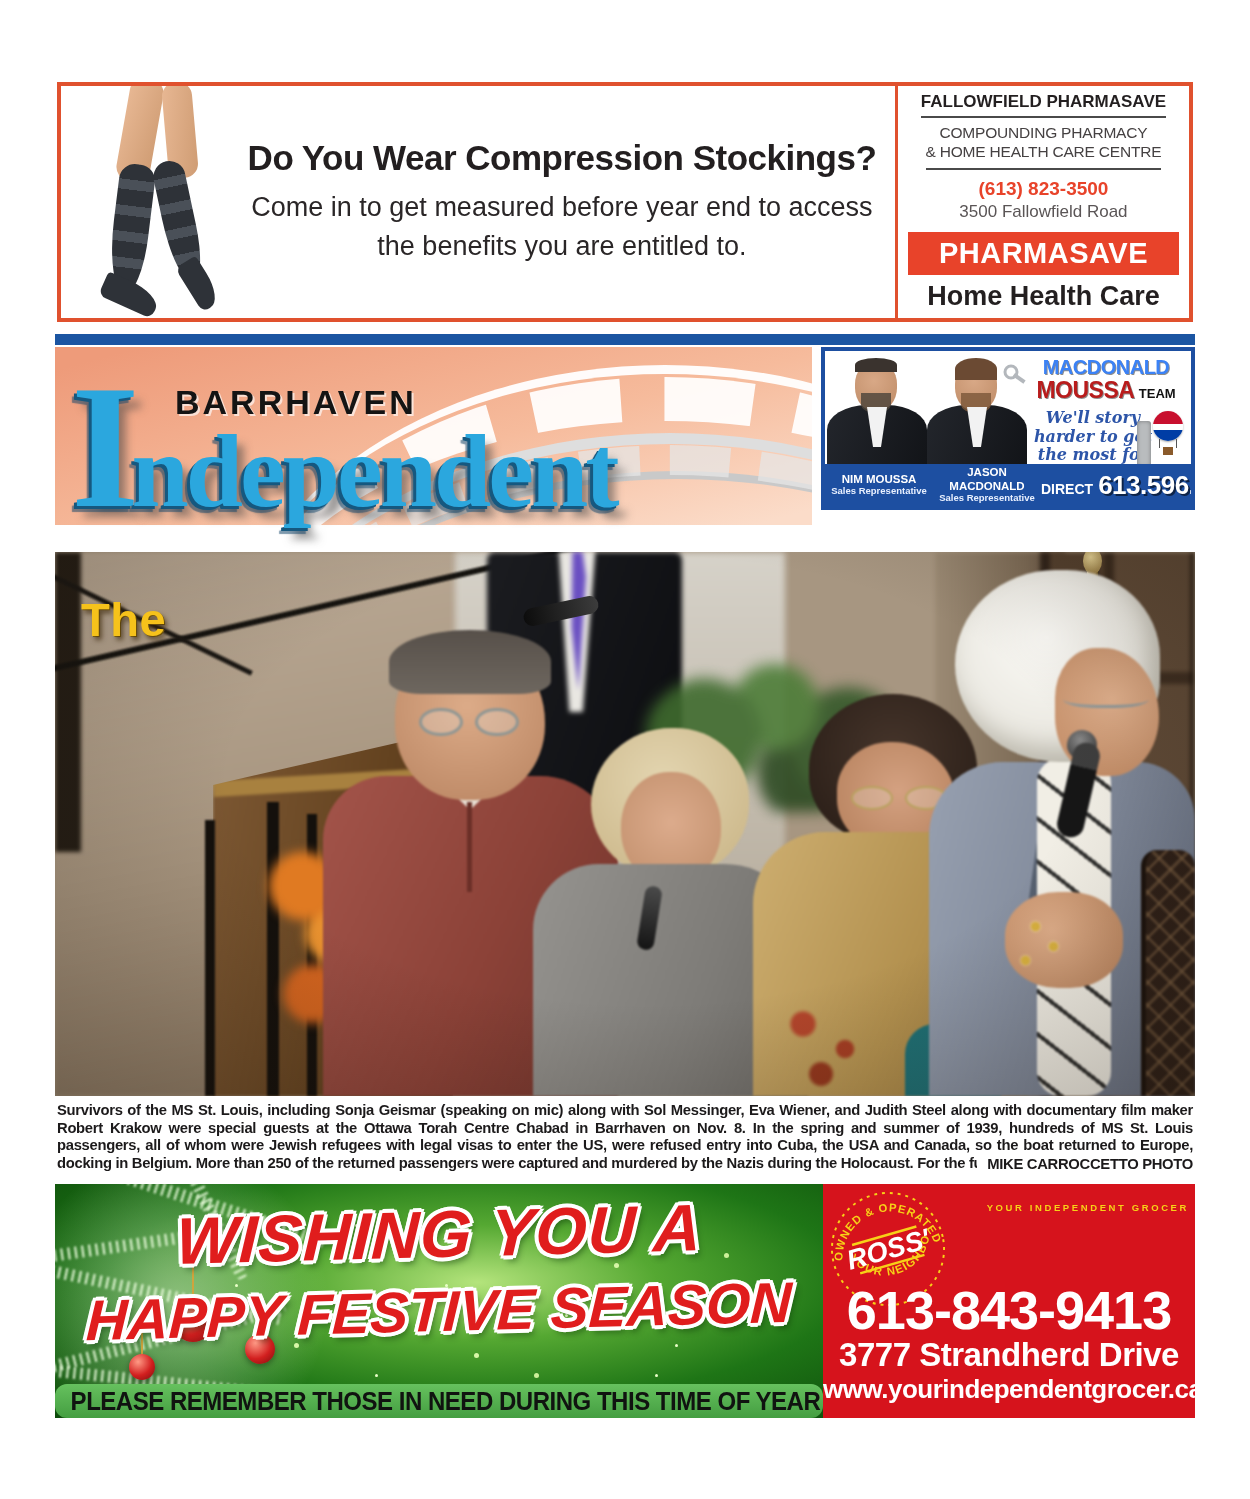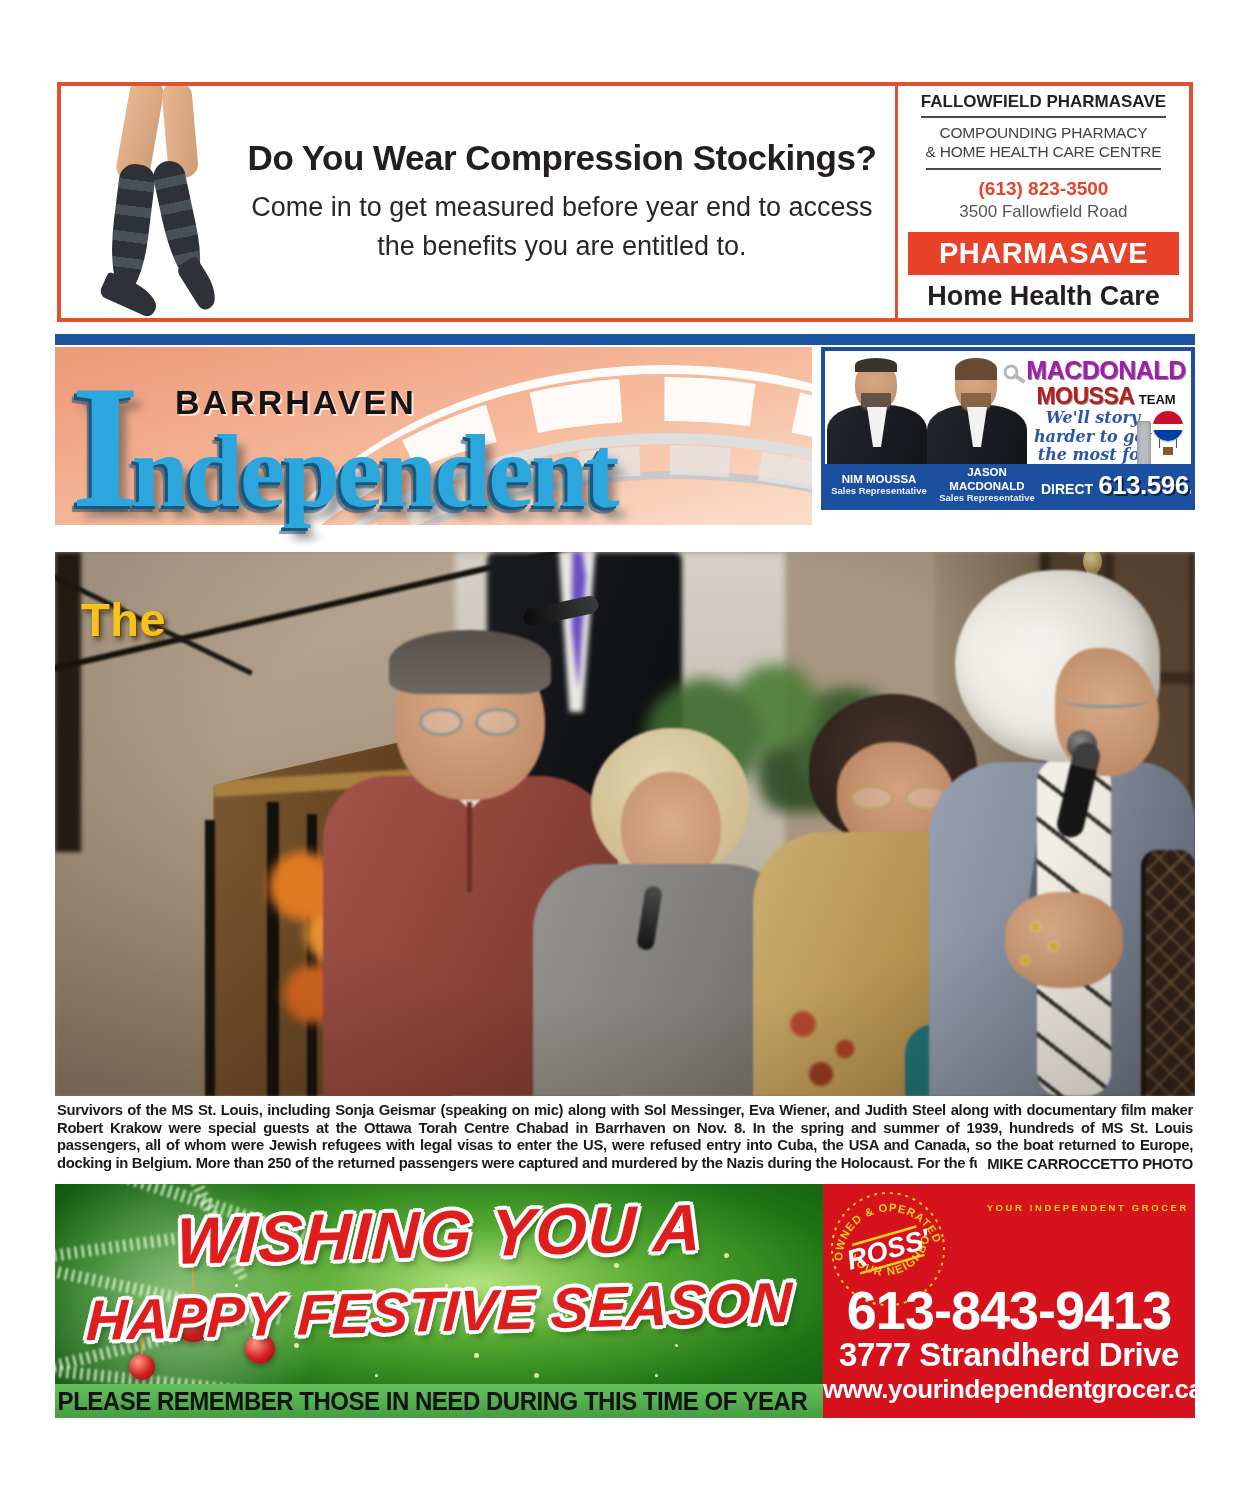--- a/index.html
+++ b/index.html
@@ -69,21 +69,21 @@
                 background:linear-gradient(110deg,#23262c,#121418);}
   .ra-man .shirt{position:absolute;left:34px;top:46px;width:20px;height:40px;background:#f2f2f2;
                  clip-path:polygon(0 0,100% 0,70% 100%,30% 100%);}
   .ra-m1{left:8px;width:95px;height:110px;}
   .ra-m1 .hair{background:#3a332e;height:14px;}
   .ra-m1 .beard{background:#4a423a;}
   .ra-m2{left:108px;width:95px;height:110px;}
   .ra-m2 .hair{background:#6b4a33;}
   .ra-m2 .beard{background:#7a5638;}
   .ra-title{position:absolute;left:196px;top:5px;width:170px;text-align:center;z-index:2;}
-  .ra-name1{font-size:25px;font-weight:800;color:#a21caf;letter-spacing:-0.5px;
+  .ra-name1{font-size:20px;font-weight:800;color:#3b82f6;letter-spacing:-0.5px;
             text-shadow:1px 1px 0 rgba(0,0,0,.45);}
   .ra-name2-row{margin-top:-2px;}
   .ra-name2{font-size:23px;font-weight:800;color:#b91c1c;letter-spacing:-0.5px;
             text-shadow:1px 1px 0 rgba(0,0,0,.45);}
   .ra-team{font-size:13px;font-weight:800;color:#111;}
   .ra-key{position:absolute;left:178px;top:12px;width:26px;height:26px;opacity:.75;}
   .ra-slogan{position:absolute;left:200px;top:58px;width:136px;text-align:center;
              font-family:"DejaVu Serif",serif;font-style:italic;font-weight:700;
              font-size:16px;line-height:1.16;color:#2d55a8;}
   .ra-balloon{position:absolute;right:6px;top:60px;width:34px;height:58px;}
@@ -298,21 +298,21 @@
       60px 100px 0 0 #eaffc8,180px 150px 0 1px #cdf09a,300px 150px 0 0 #eaffc8,
       -60px 120px 0 1px #d8f7a8,20px 150px 0 0 #eaffc8,340px 70px 0 1px #d8f7a8,
       -120px 60px 0 0 #eaffc8,230px 10px 0 1px #cdf09a,80px 20px 0 0 #eaffc8;}
   .festive-line{position:relative;text-align:center;font-weight:800;font-style:italic;color:#e01d1d;
       transform:rotate(-1.5deg) skewX(-4deg);letter-spacing:1px;
       text-shadow:-3px -3px 0 #fff,3px -3px 0 #fff,-3px 3px 0 #fff,3px 3px 0 #fff,
                   -4px 0 0 #fff,4px 0 0 #fff,0 -4px 0 #fff,0 4px 0 #fff,4px 6px 6px rgba(0,40,0,.45);}
   .fl1{margin-top:12px;font-size:66px;}
   .fl2{margin-top:6px;font-size:57px;letter-spacing:0;}
   .festive-strip{position:absolute;left:0;bottom:0;width:100%;height:34px;
-      background:linear-gradient(180deg,#66c15e,#449e41);display:flex;align-items:center;justify-content:flex-end;}
+      background:linear-gradient(180deg,#66c15e,#449e41);display:flex;align-items:center;justify-content:flex-start;border-radius:12px;}
   .festive-strip span{font-size:25px;font-weight:800;color:#101310;letter-spacing:-0.5px;
       transform:scaleX(0.96);white-space:nowrap;}
 
   
   .grocer-ad{position:absolute;left:823px;top:1184px;width:372px;height:234px;background:#d6131c;
       overflow:hidden;color:#fff;}
   .badge{position:absolute;left:6px;top:6px;width:118px;height:118px;transform:rotate(-10deg);}
   .grocer-logo{position:absolute;left:126px;top:20px;width:240px;text-align:right;}
   .gl-main{font-size:45px;font-weight:800;letter-spacing:-2.5px;line-height:1;}
   .gl-i{color:#f7d117;}

